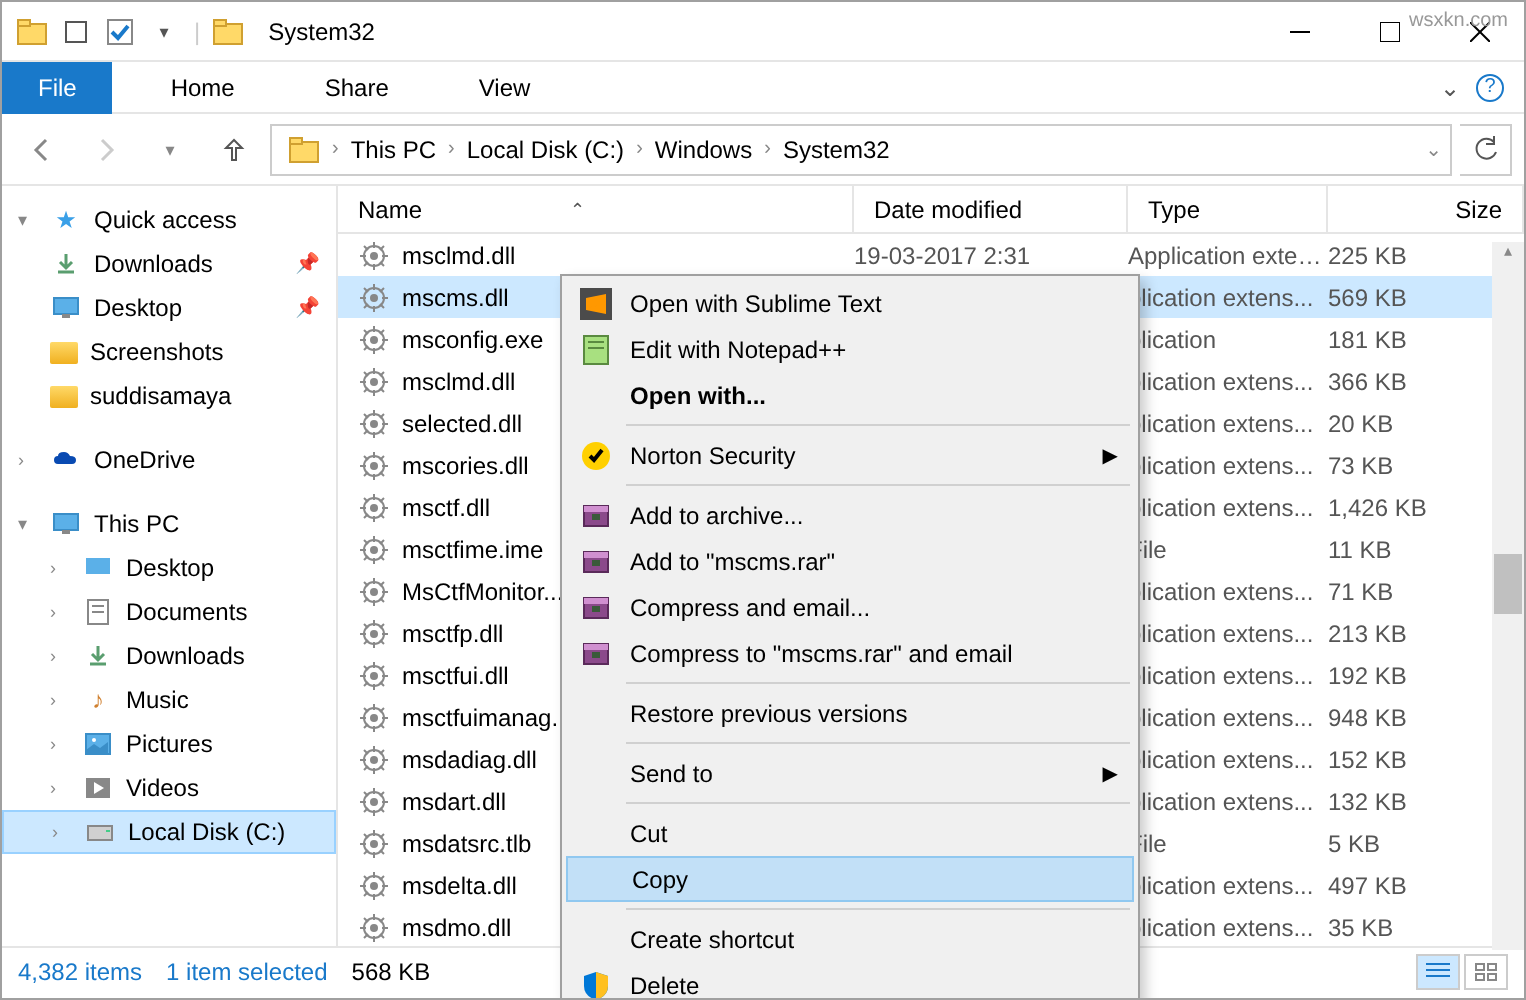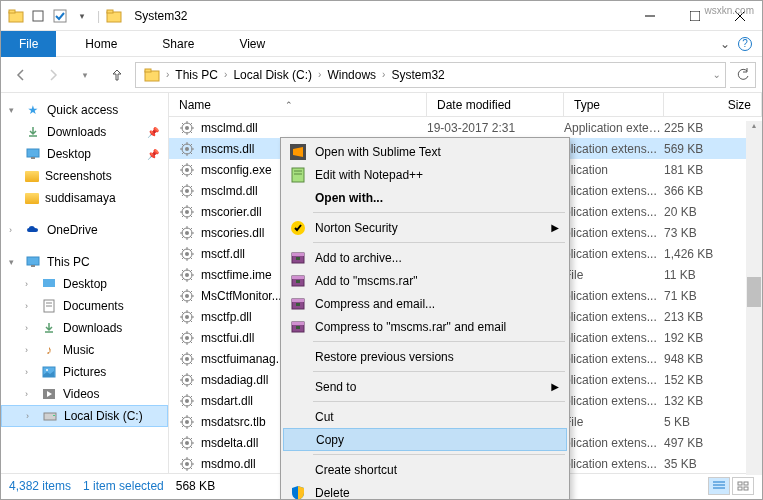--- a/index.html
+++ b/index.html
@@ -371,21 +371,21 @@
         </div>
         <div class="file-row">
           <div class="f-name">
             <span class="file-ico">
               <svg width="14" height="14">
                 <circle cx="7" cy="7" r="5" fill="none" stroke="#888"></circle>
                 <circle cx="7" cy="7" r="2" fill="#888"></circle>
                 <path d="M7 0 L7 3 M7 11 L7 14 M0 7 L3 7 M11 7 L14 7 M2 2 L4 4 M10 10 L12 12 M12 2 L10 4 M4 10 L2 12" stroke="#888"></path>
               </svg>
             </span>
-            <span>mscorier.dll</span>
+            <span>selected.dll</span>
           </div>
           <div class="f-date"></div>
           <div class="f-type">plication extens...</div>
           <div class="f-size">20 KB</div>
         </div>
         <div class="file-row">
           <div class="f-name">
             <span class="file-ico">
               <svg width="14" height="14">
                 <circle cx="7" cy="7" r="5" fill="none" stroke="#888"></circle>

